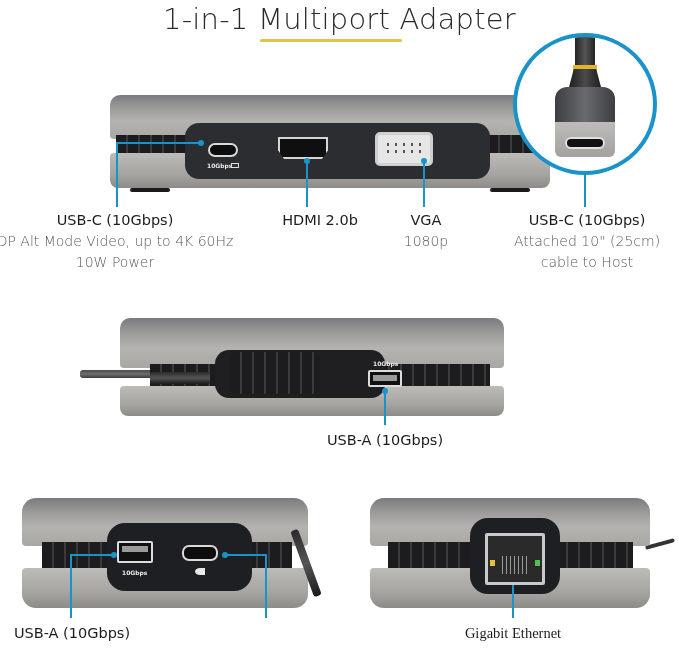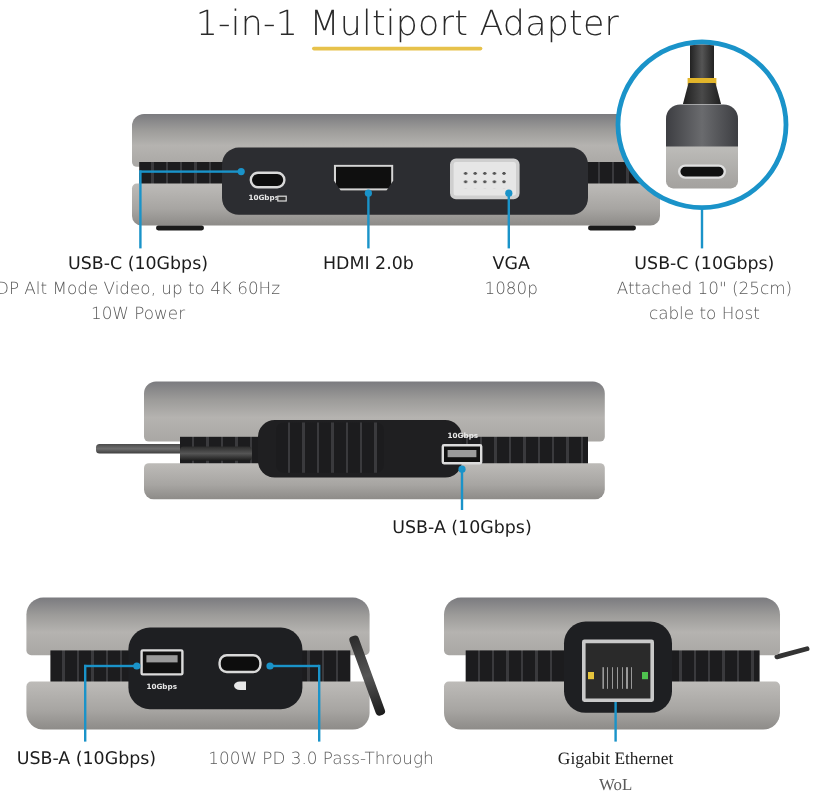--- a/index.html
+++ b/index.html
@@ -73,21 +73,21 @@
   <div class="abs" style="left:38px;top:85px;width:60px;height:35px;border-radius:0 0 6px 6px;background:linear-gradient(#bdbcb9,#a3a19e);"></div>
   <div class="abs" style="left:48px;top:100px;width:40px;height:12px;border-radius:6px;background:#111;border:2px solid #e0e0e0;"></div>
 </div>
 <div class="abs line" style="left:584px;top:175px;width:2px;height:32px;"></div>
 
 <div class="abs lbl" style="left:-5px;top:210px;width:240px;">
   <div class="h">USB-C (10Gbps)</div>
   <div class="s">DP Alt Mode Video, up to 4K 60Hz</div>
   <div class="s">10W Power</div>
 </div>
-<div class="abs lbl" style="left:247px;top:210px;width:120px;">
+<div class="abs lbl" style="left:260px;top:210px;width:120px;">
   <div class="h">HDMI 2.0b</div>
 </div>
 <div class="abs lbl" style="left:386px;top:210px;width:80px;">
   <div class="h">VGA</div>
   <div class="s">1080p</div>
 </div>
 <div class="abs lbl" style="left:495px;top:210px;width:184px;">
   <div class="h">USB-C (10Gbps)</div>
   <div class="s">Attached 10" (25cm)</div>
   <div class="s">cable to Host</div>
@@ -129,32 +129,30 @@
 <div class="abs line" style="left:70px;top:554px;width:42px;height:2px;"></div>
 <div class="abs line" style="left:70px;top:554px;width:2px;height:64px;"></div>
 <div class="abs dot" style="left:222px;top:552px;"></div>
 <div class="abs line" style="left:224px;top:554px;width:42px;height:2px;"></div>
 <div class="abs line" style="left:265px;top:554px;width:2px;height:64px;"></div>
 
 <div class="abs lbl" style="left:2px;top:623px;width:140px;">
   <div class="h">USB-A (10Gbps)</div>
 </div>
 <div class="abs lbl" style="left:170px;top:623px;width:195px;">
-  <div class="s">100W PD 3.0 Pass-Through</div>
 </div>
 
 <div class="abs" style="left:370px;top:498px;width:305px;height:115px;">
   <div class="abs cable" style="left:275px;top:44px;width:30px;height:4px;transform:rotate(-15deg);background:#333;"></div>
   <div class="abs dev-top" style="left:0;top:0;width:280px;height:48px;border-radius:14px 14px 4px 4px;"></div>
   <div class="abs fins" style="left:18px;top:44px;width:245px;height:34px;"></div>
   <div class="abs dev-bot" style="left:0;top:70px;width:280px;height:40px;border-radius:4px 4px 14px 14px;"></div>
   <div class="abs panel" style="left:100px;top:20px;width:90px;height:76px;background:#1e1f22;border-radius:18px;"></div>
   <div class="abs rj45" style="left:115px;top:35px;width:60px;height:52px;">
     <div style="position:absolute;left:2px;top:52%;width:5px;height:6px;background:#e6c43c;"></div>
     <div style="position:absolute;right:2px;top:52%;width:5px;height:6px;background:#4fc24f;"></div>
     <div style="position:absolute;left:14px;right:14px;top:20px;height:18px;background:repeating-linear-gradient(90deg,#999 0 1px,#2a2a2a 1px 4px);"></div>
   </div>
 </div>
 <div class="abs line" style="left:512px;top:585px;width:2px;height:33px;"></div>
 <div class="abs lbl" style="left:430px;top:623px;width:166px;font-family:Liberation Serif, serif;">
   <div class="h">Gigabit Ethernet</div>
-  <div class="s">WoL</div>
 </div>
 
 </body></html>

